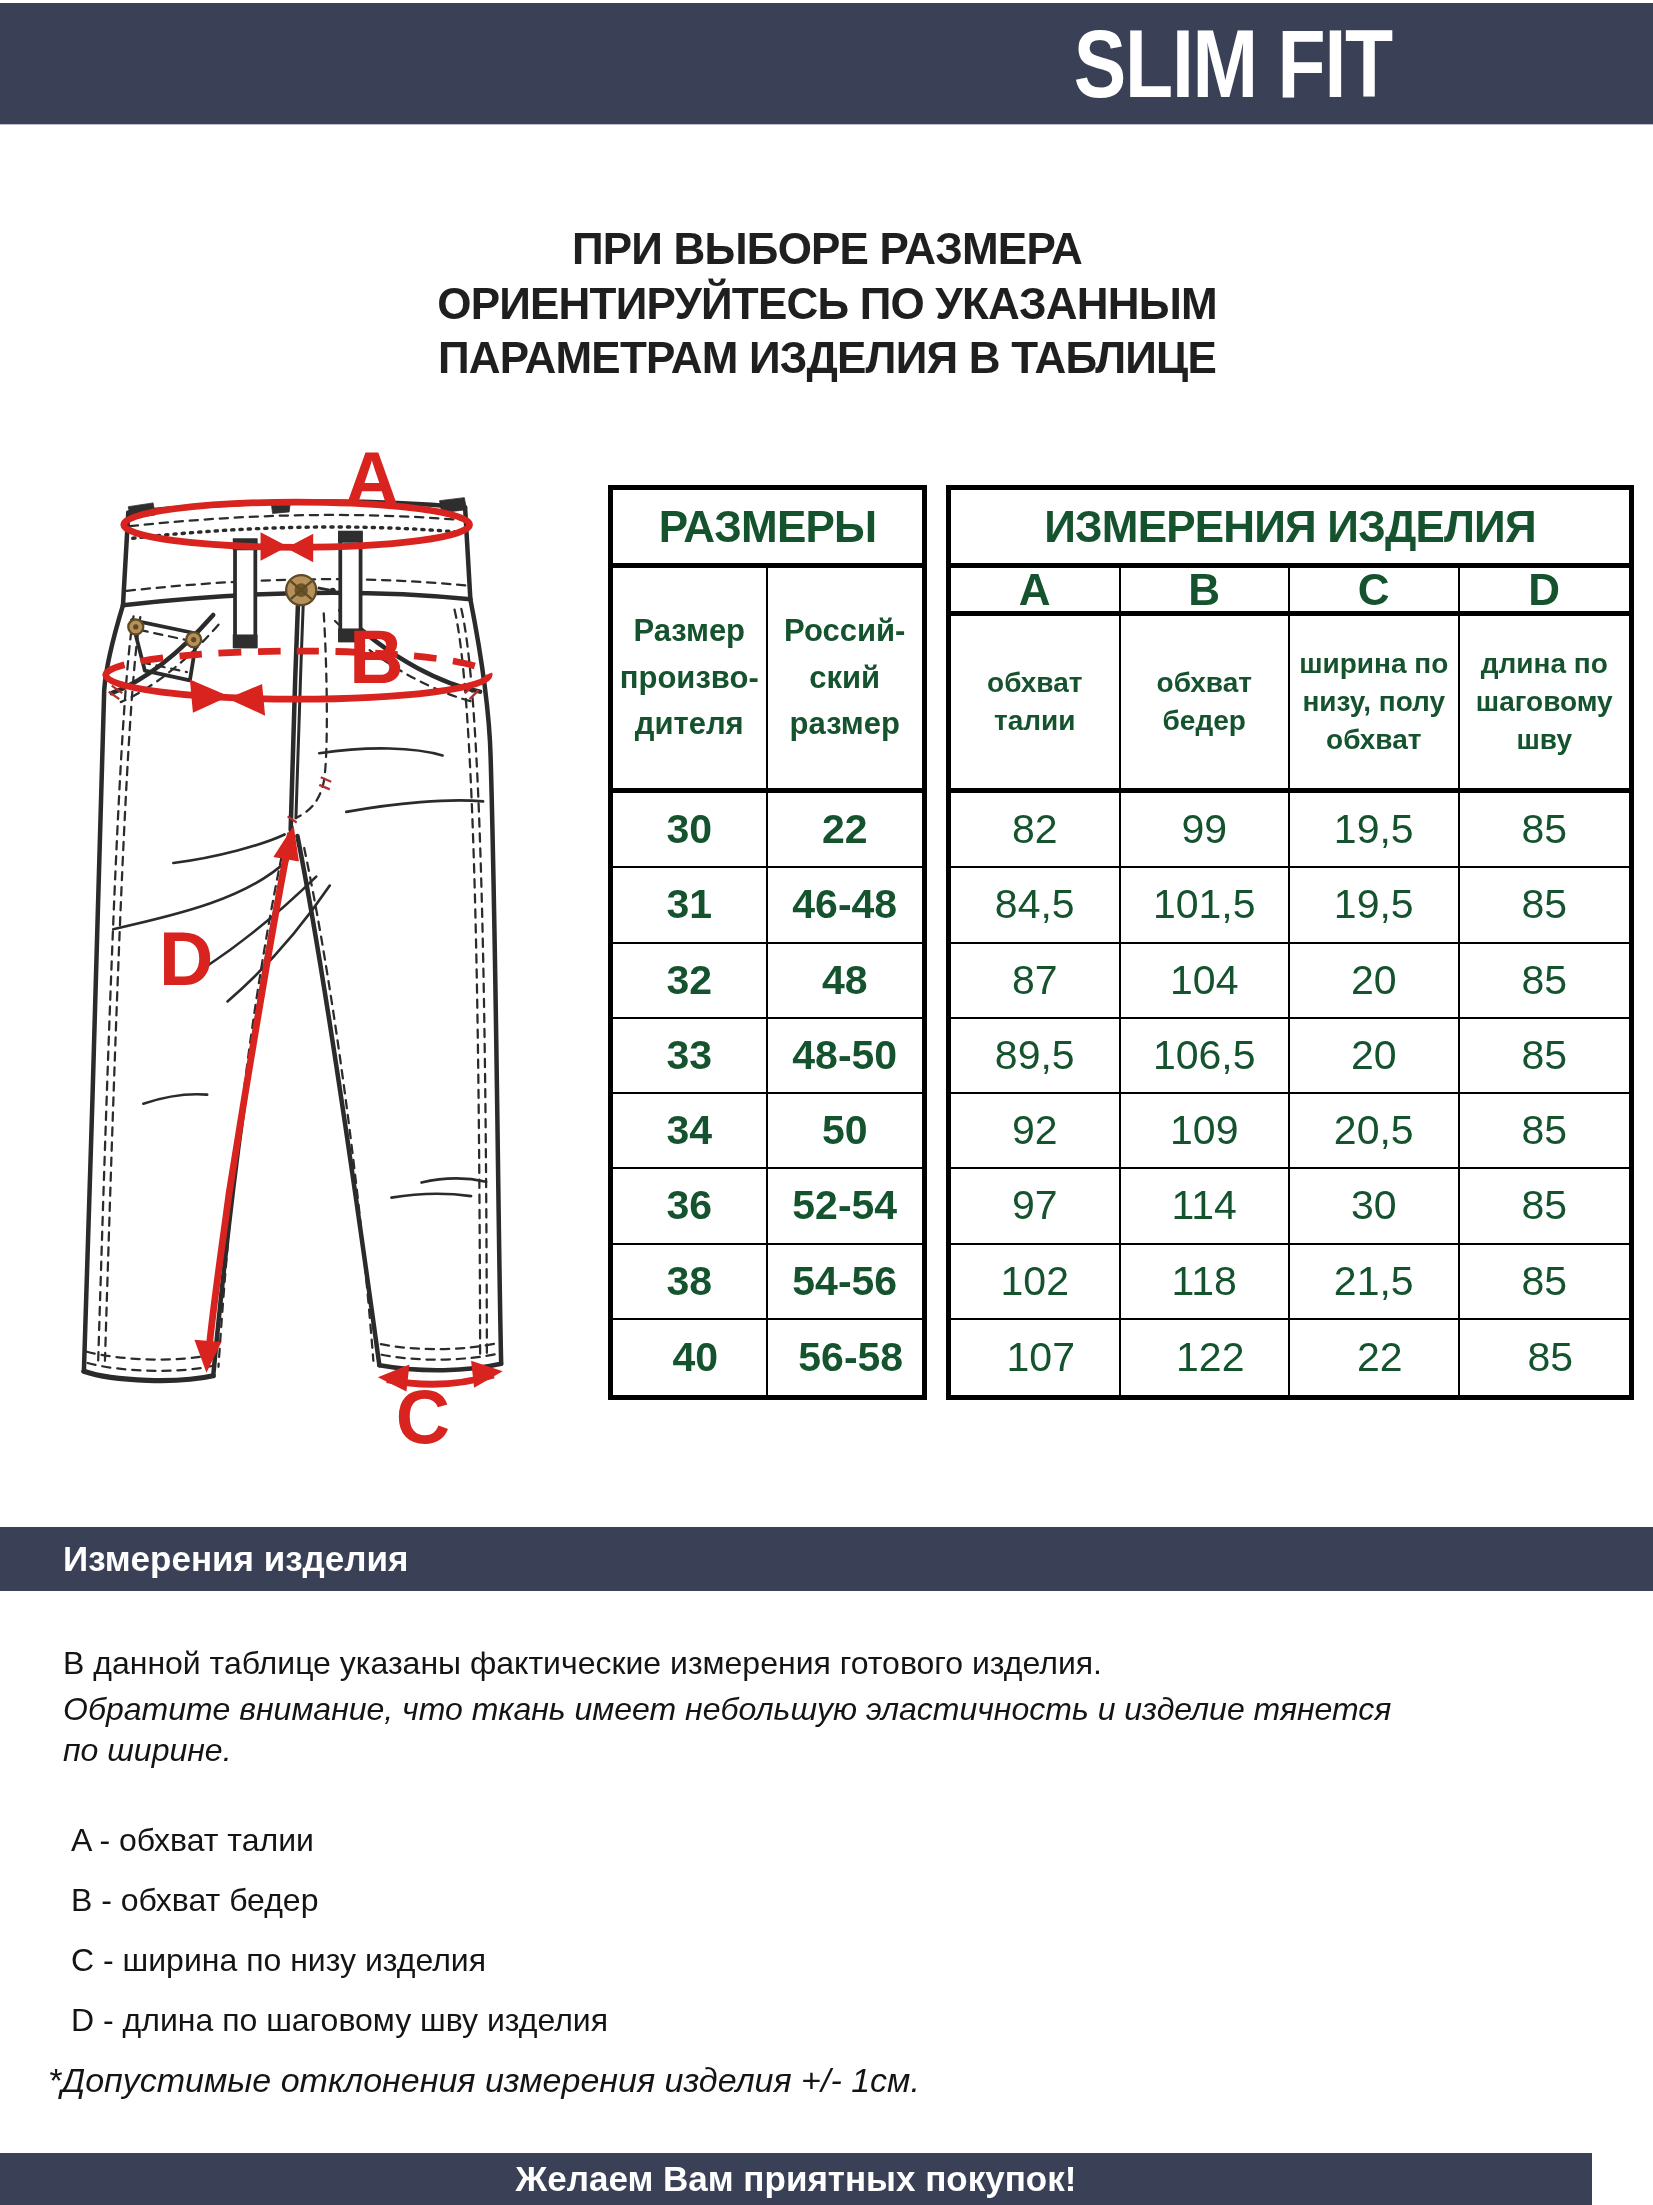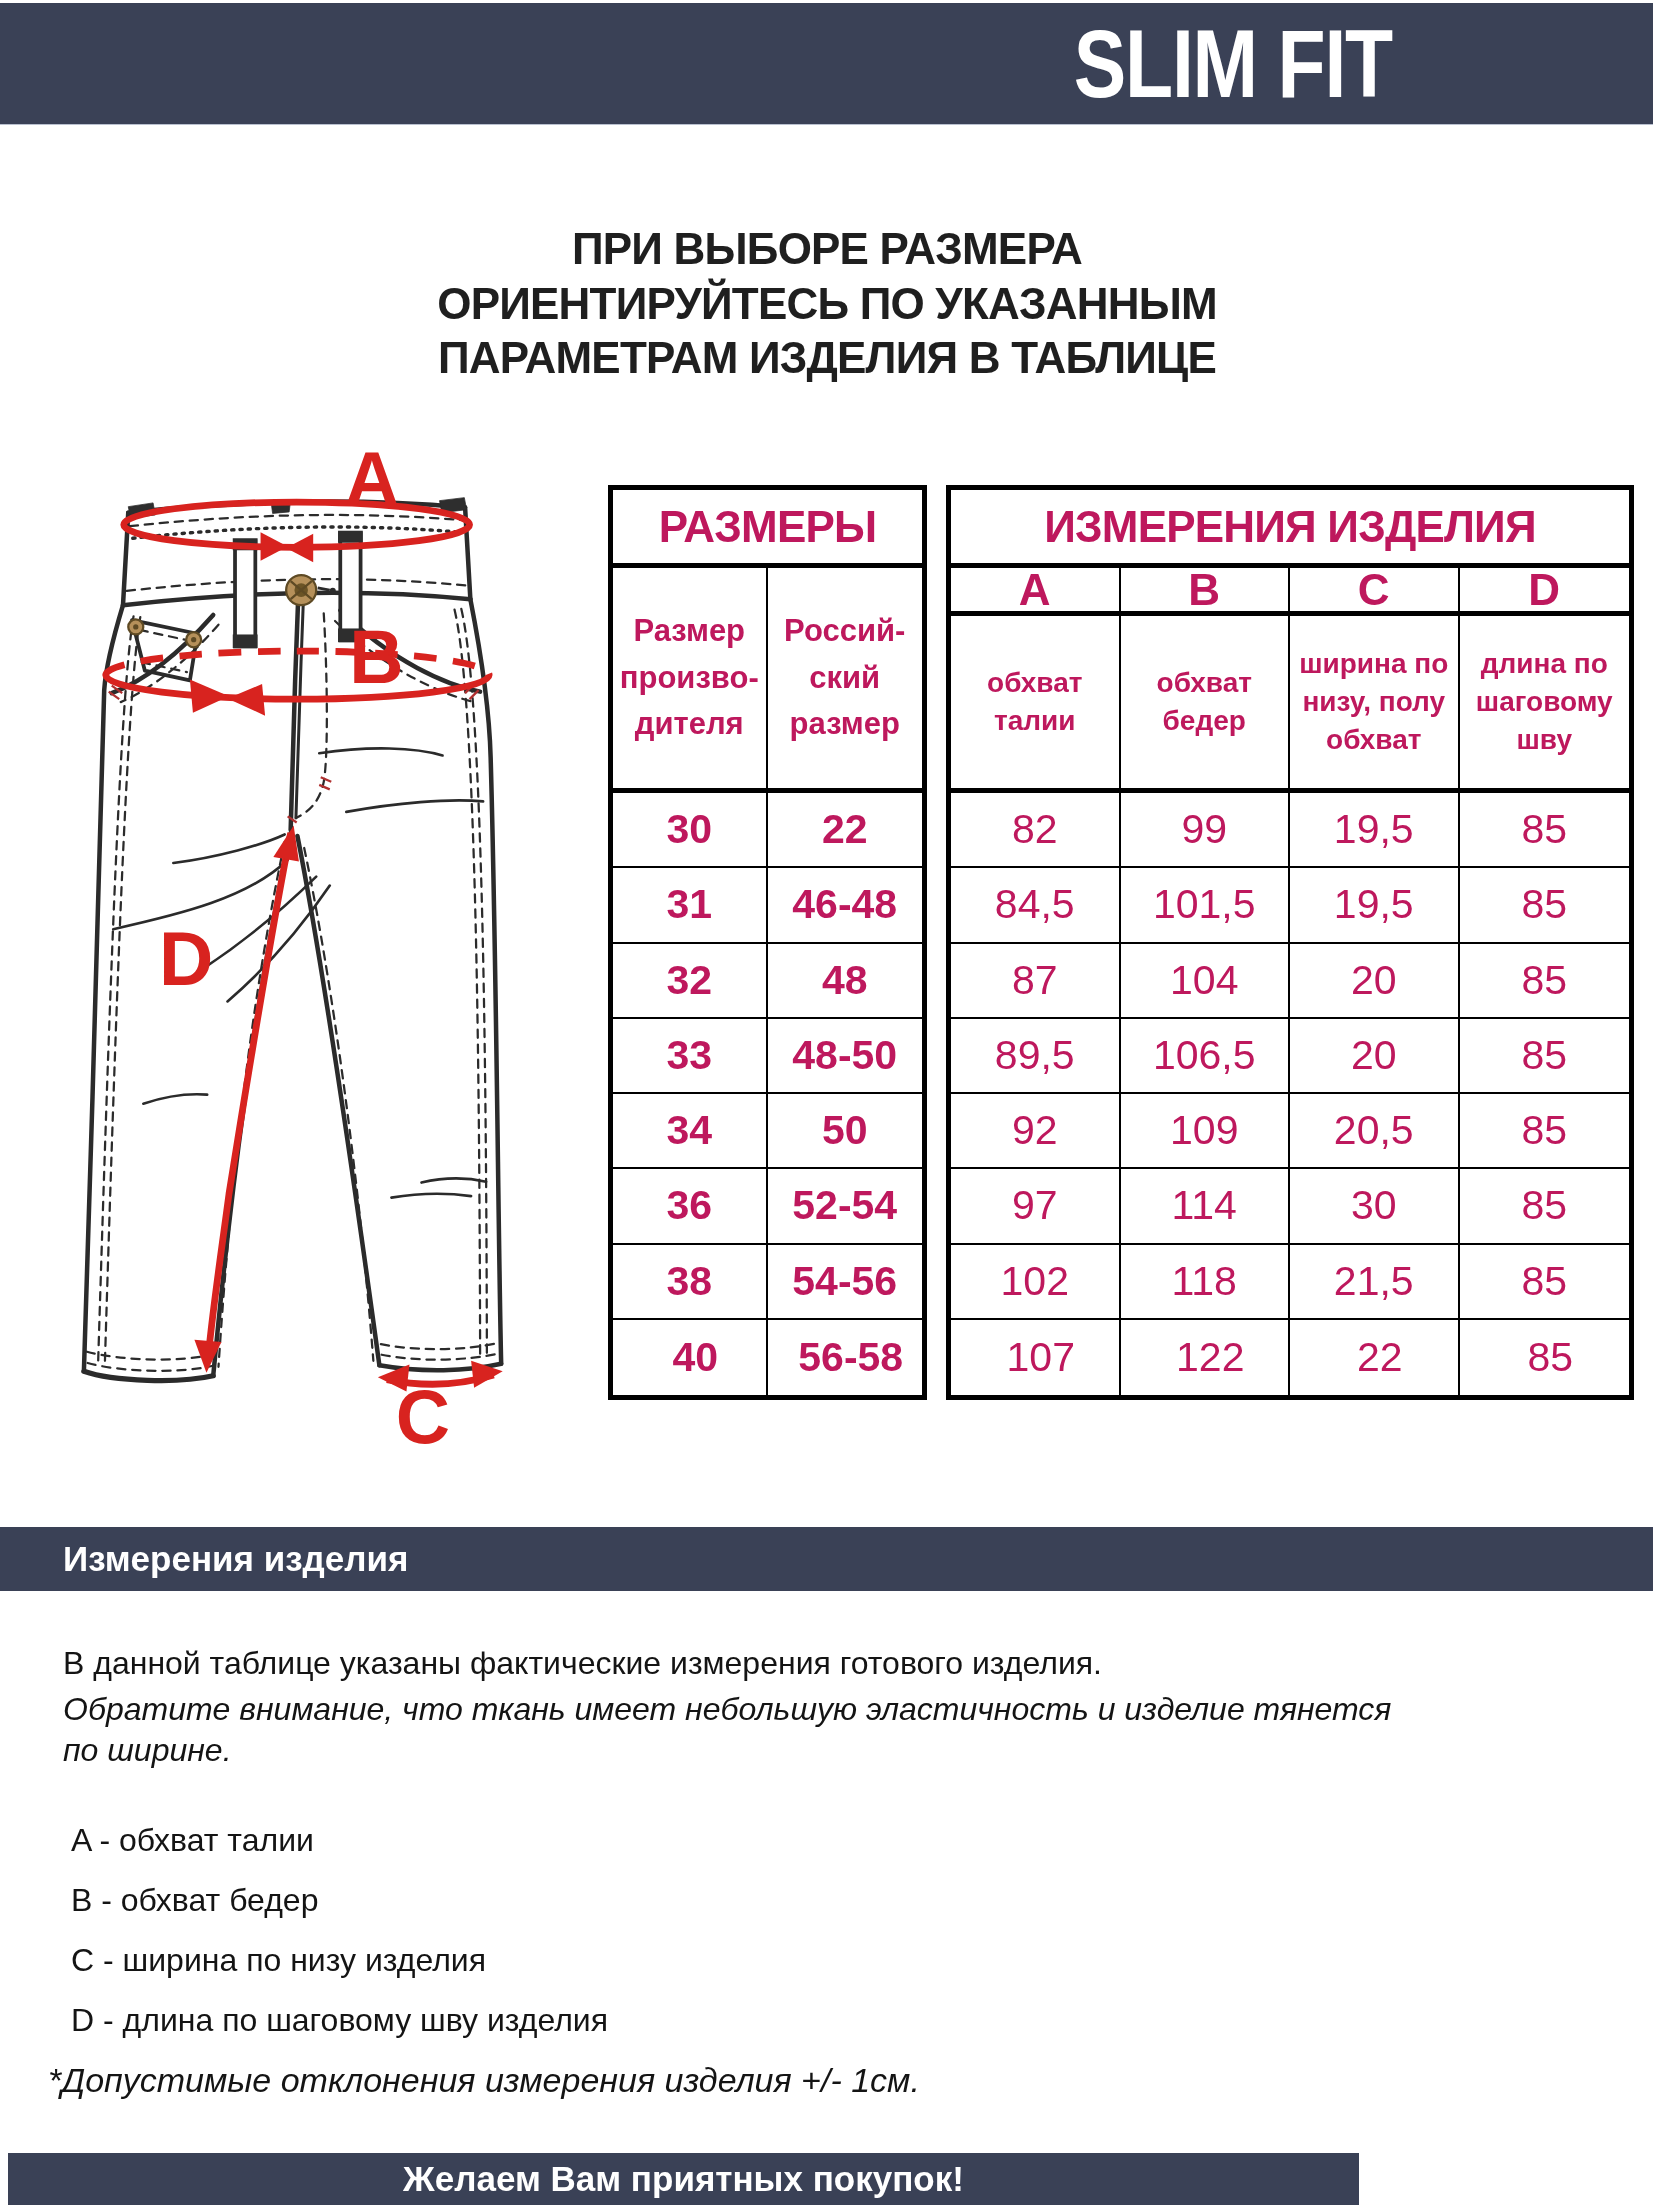--- a/index.html
+++ b/index.html
@@ -31,21 +31,21 @@
     position:absolute; border:5.3px solid #000; background:#fff; display:grid;
   }
   .lt { left:608px; top:485px; width:319px; height:915px;
         grid-template-columns:1fr 1fr;
         grid-template-rows:78px 225px repeat(8, 1fr); }
   .rt { left:946px; top:485px; width:688px; height:915px;
         grid-template-columns:repeat(4, 1fr);
         grid-template-rows:78px 48px 177px repeat(8, 1fr); }
   .cell {
     display:flex; align-items:center; justify-content:center; text-align:center;
-    border-right:2.3px solid #000; border-bottom:2.3px solid #000; color:#be185d;
+    border-right:2.3px solid #000; border-bottom:2.3px solid #000; color:#14532d;
     white-space:pre-line;
   }
   .noR { border-right:none; }
   .noB { border-bottom:none;padding-left:12px; }
   .thickB { border-bottom-width:5.3px; }
   .title-cell {
     grid-column:1 / -1; border-right:none; border-bottom:5.3px solid #000;
     font-size:44px; font-weight:700; letter-spacing:-0.8px;
   }
   .letter { font-size:44px; font-weight:700; }
@@ -62,21 +62,21 @@
   
   .notes { position:absolute; left:63px; top:1643px; width:1533px;
            font-size:32px; line-height:1.28; color:#141414; }
   .notes .p2 { margin-top:5px; white-space:pre-line;font-style:italic; }
   .legend { position:absolute; left:71px; top:1822px; }
   .legend .item { font-size:32px; font-weight:400; margin-bottom:23px; color:#141414; }
   .footnote { position:absolute; left:48px; top:2061px; font-size:34px;
               font-style:italic; color:#141414; }
   
   .footbar {
-    position:absolute; left:8px; bottom:0; width:1351px; height:52px;
+    position:absolute; left:0; bottom:0; width:1592px; height:52px;
     background:#3a4156; display:flex; align-items:center; justify-content:center;
   }
   .footbar .t { color:#fff; font-size:35px; font-weight:700; }
   
   .jeans { position:absolute; left:68px; top:442px; width:519px; height:1015px; }
 </style>
 </head>
 <body>
 
 <div class="page">

